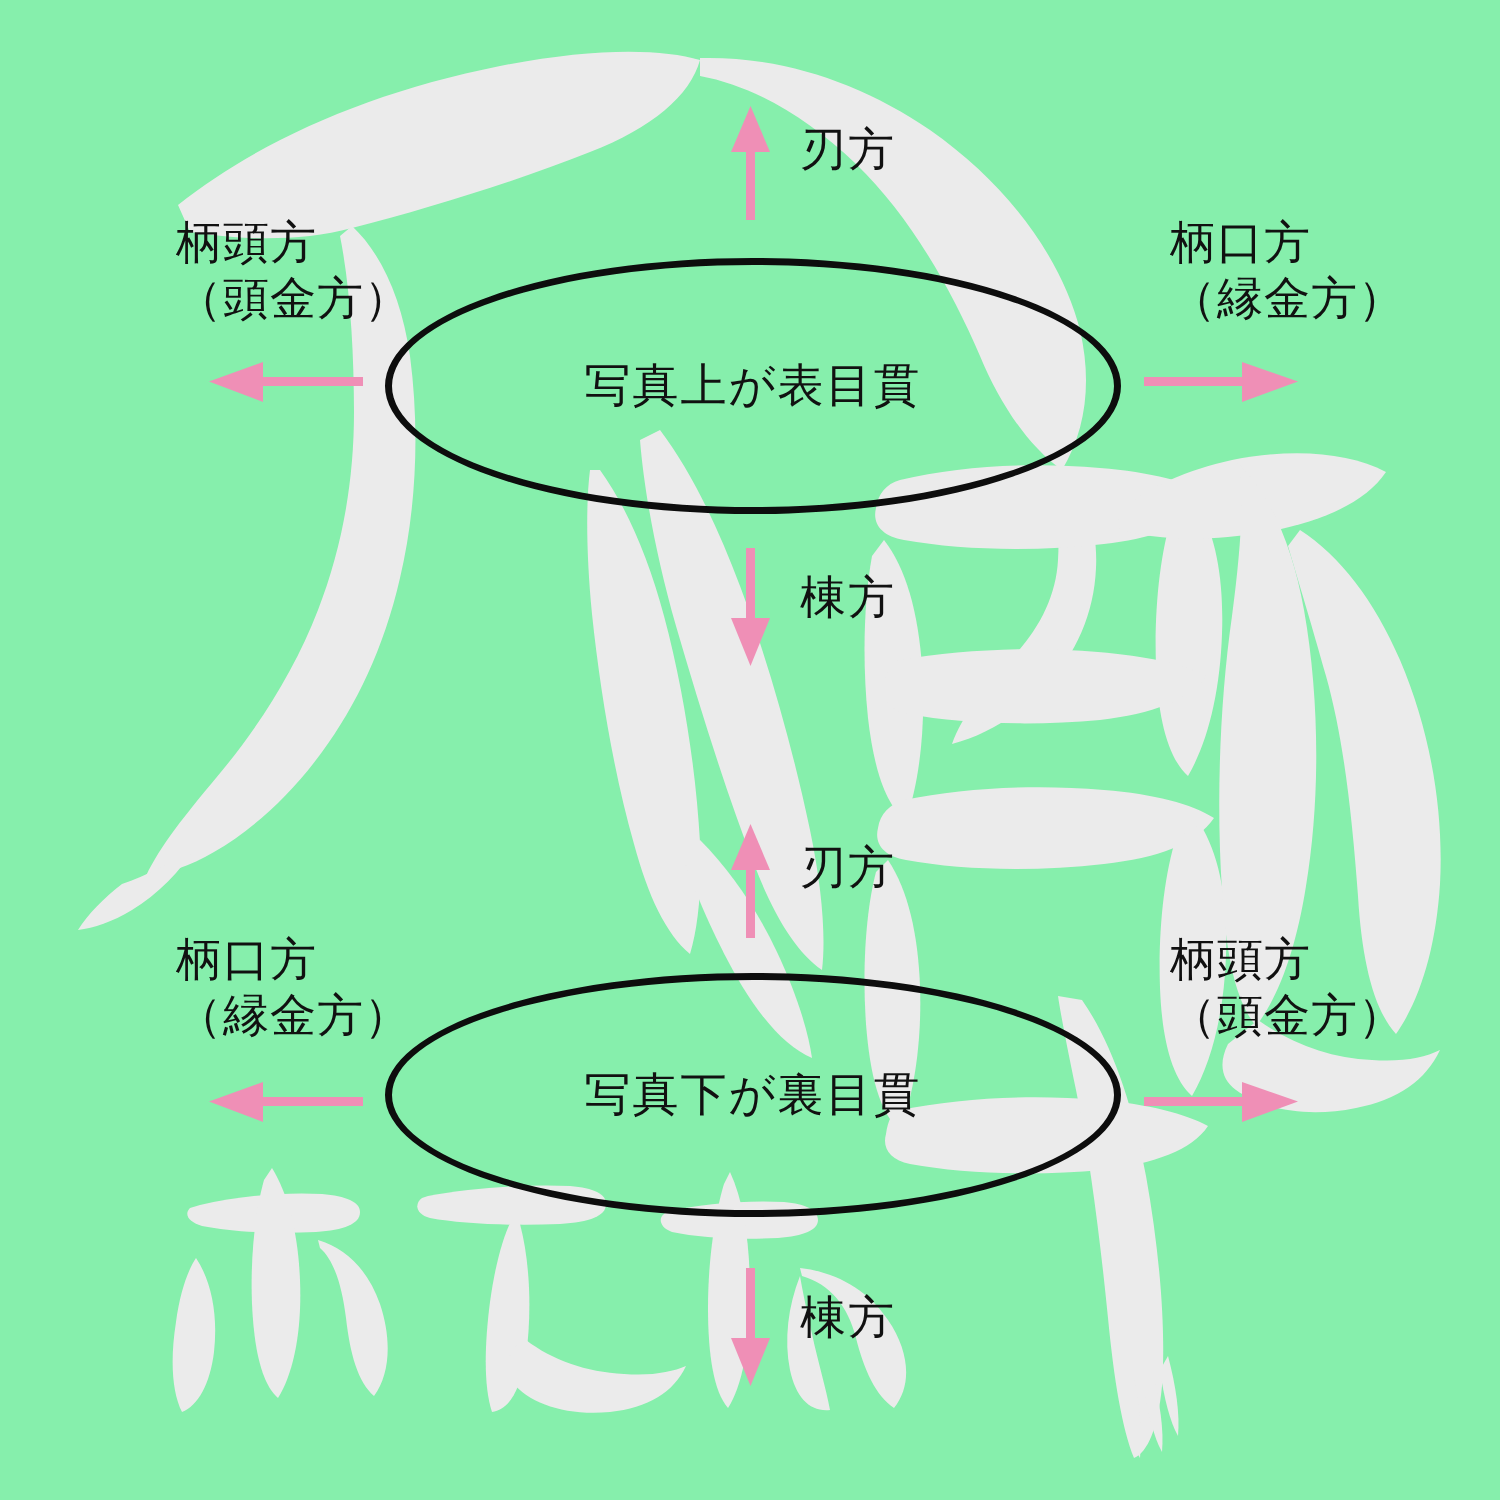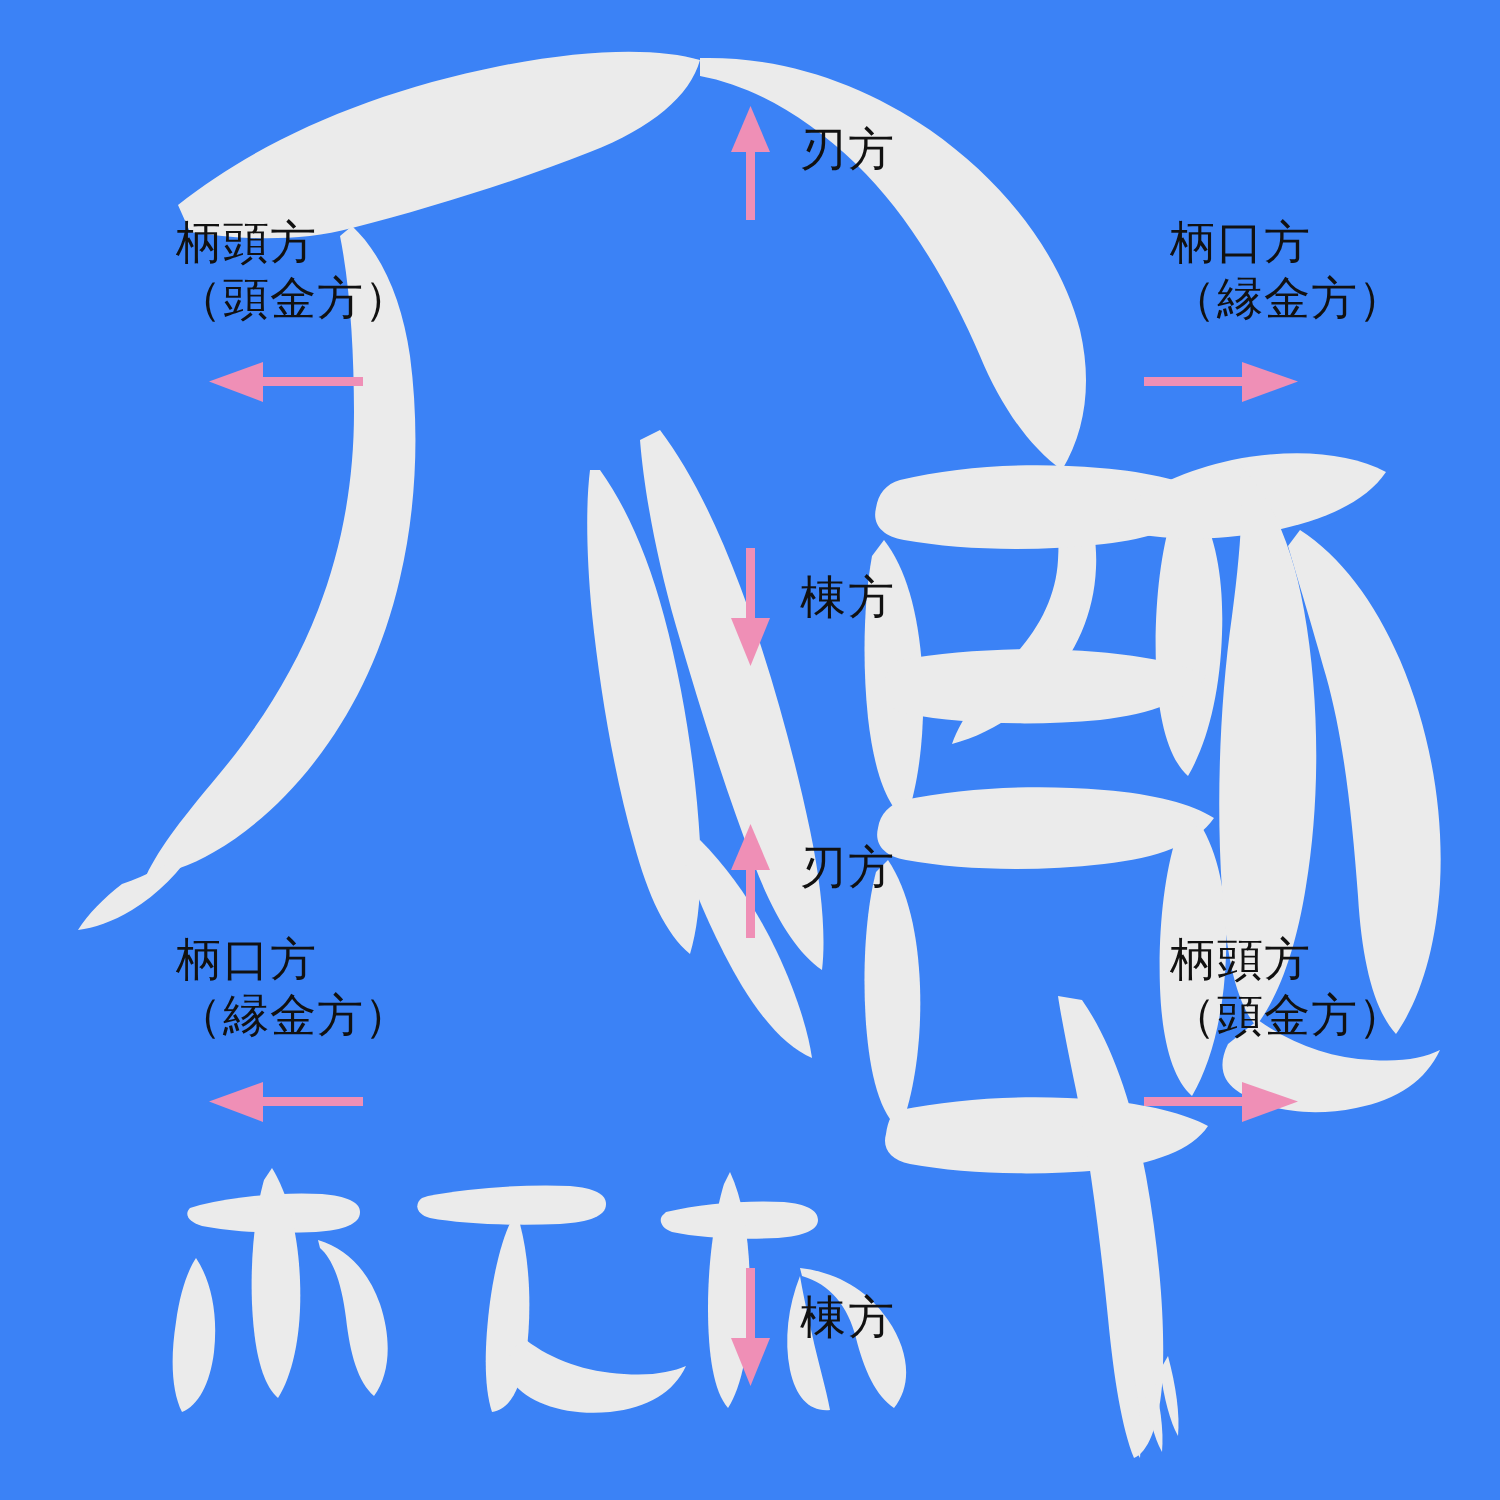--- a/index.html
+++ b/index.html
@@ -4,21 +4,21 @@
 <style>
   html, body {
     margin: 0;
     padding: 0;
     background: #ffffff;
   }
   #stage {
     position: relative;
     width: 1500px;
     height: 1500px;
-    background: #3b82f6;
+    background: #86efac;
     overflow: hidden;
     font-family: "Liberation Serif", "DejaVu Serif", serif;
   }
 
   
   #watermark {
     position: absolute;
     left: 0; top: 0;
     width: 1500px;
     height: 1500px;
@@ -316,20 +316,23 @@
     <svg class="arrow-svg" style="left:205px; top:356px;" width="160" height="52" viewBox="0 0 160 52" xmlns="http://www.w3.org/2000/svg">
       <rect x="52" y="21" width="106" height="9" fill="#ef8fb6"></rect>
       <polygon points="4,25.5 58,6 58,46" fill="#ef8fb6"></polygon>
     </svg>
 
     <svg class="arrow-svg" style="left:1142px; top:356px;" width="160" height="52" viewBox="0 0 160 52" xmlns="http://www.w3.org/2000/svg">
       <rect x="2" y="21" width="104" height="9" fill="#ef8fb6"></rect>
       <polygon points="156,25.5 100,6 100,46" fill="#ef8fb6"></polygon>
     </svg>
 
+    <div class="ellipse" style="left:385px; top:258px; width:736px; height:256px;">
+      <span class="ellipse-label">写真上が表目貫</span>
+    </div>
 
     <svg class="arrow-svg" style="left:716px; top:548px;" width="70" height="122" viewBox="0 0 70 122" xmlns="http://www.w3.org/2000/svg">
       <rect x="30" y="0" width="9" height="76" fill="#ef8fb6"></rect>
       <polygon points="34.5,118 15,70 54,70" fill="#ef8fb6"></polygon>
     </svg>
     <div class="arrow-label" style="left:800px; top:575px;">棟方</div>
 
     <svg class="arrow-svg" style="left:716px; top:818px;" width="70" height="120" viewBox="0 0 70 120" xmlns="http://www.w3.org/2000/svg">
       <rect x="30" y="44" width="9" height="76" fill="#ef8fb6"></rect>
       <polygon points="34.5,6 54,52 15,52" fill="#ef8fb6"></polygon>
@@ -349,20 +352,23 @@
     <svg class="arrow-svg" style="left:205px; top:1076px;" width="160" height="52" viewBox="0 0 160 52" xmlns="http://www.w3.org/2000/svg">
       <rect x="52" y="21" width="106" height="9" fill="#ef8fb6"></rect>
       <polygon points="4,25.5 58,6 58,46" fill="#ef8fb6"></polygon>
     </svg>
 
     <svg class="arrow-svg" style="left:1142px; top:1076px;" width="160" height="52" viewBox="0 0 160 52" xmlns="http://www.w3.org/2000/svg">
       <rect x="2" y="21" width="104" height="9" fill="#ef8fb6"></rect>
       <polygon points="156,25.5 100,6 100,46" fill="#ef8fb6"></polygon>
     </svg>
 
+    <div class="ellipse" style="left:385px; top:973px; width:736px; height:244px;">
+      <span class="ellipse-label">写真下が裏目貫</span>
+    </div>
 
     <svg class="arrow-svg" style="left:716px; top:1268px;" width="70" height="122" viewBox="0 0 70 122" xmlns="http://www.w3.org/2000/svg">
       <rect x="30" y="0" width="9" height="76" fill="#ef8fb6"></rect>
       <polygon points="34.5,118 15,70 54,70" fill="#ef8fb6"></polygon>
     </svg>
     <div class="arrow-label" style="left:800px; top:1295px;">棟方</div>
 
   </div>
 </div>
 

